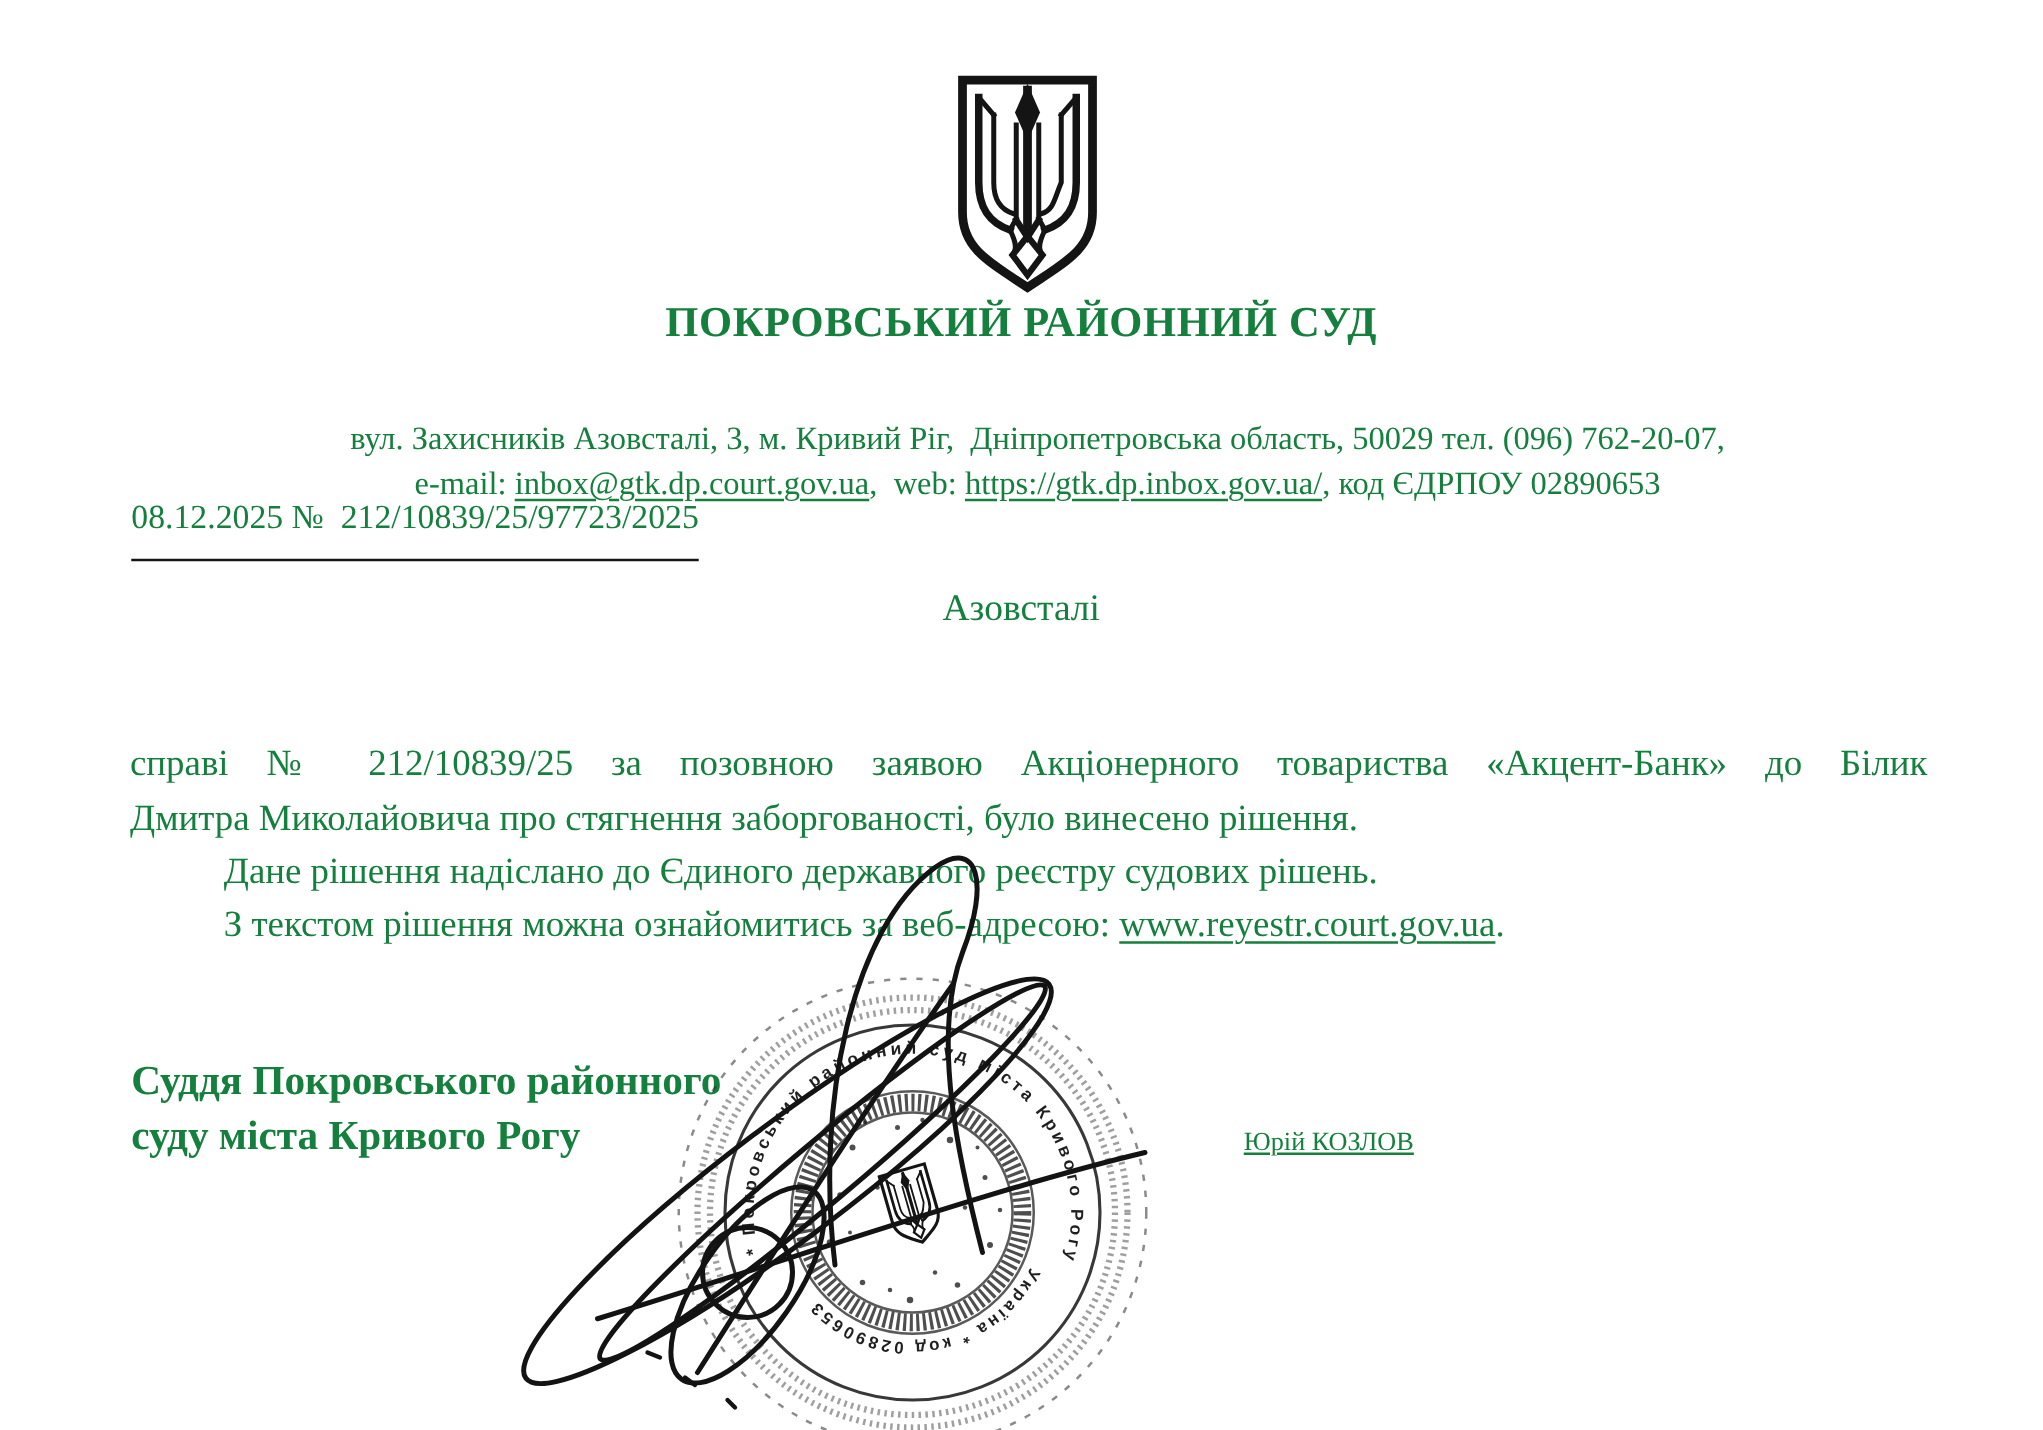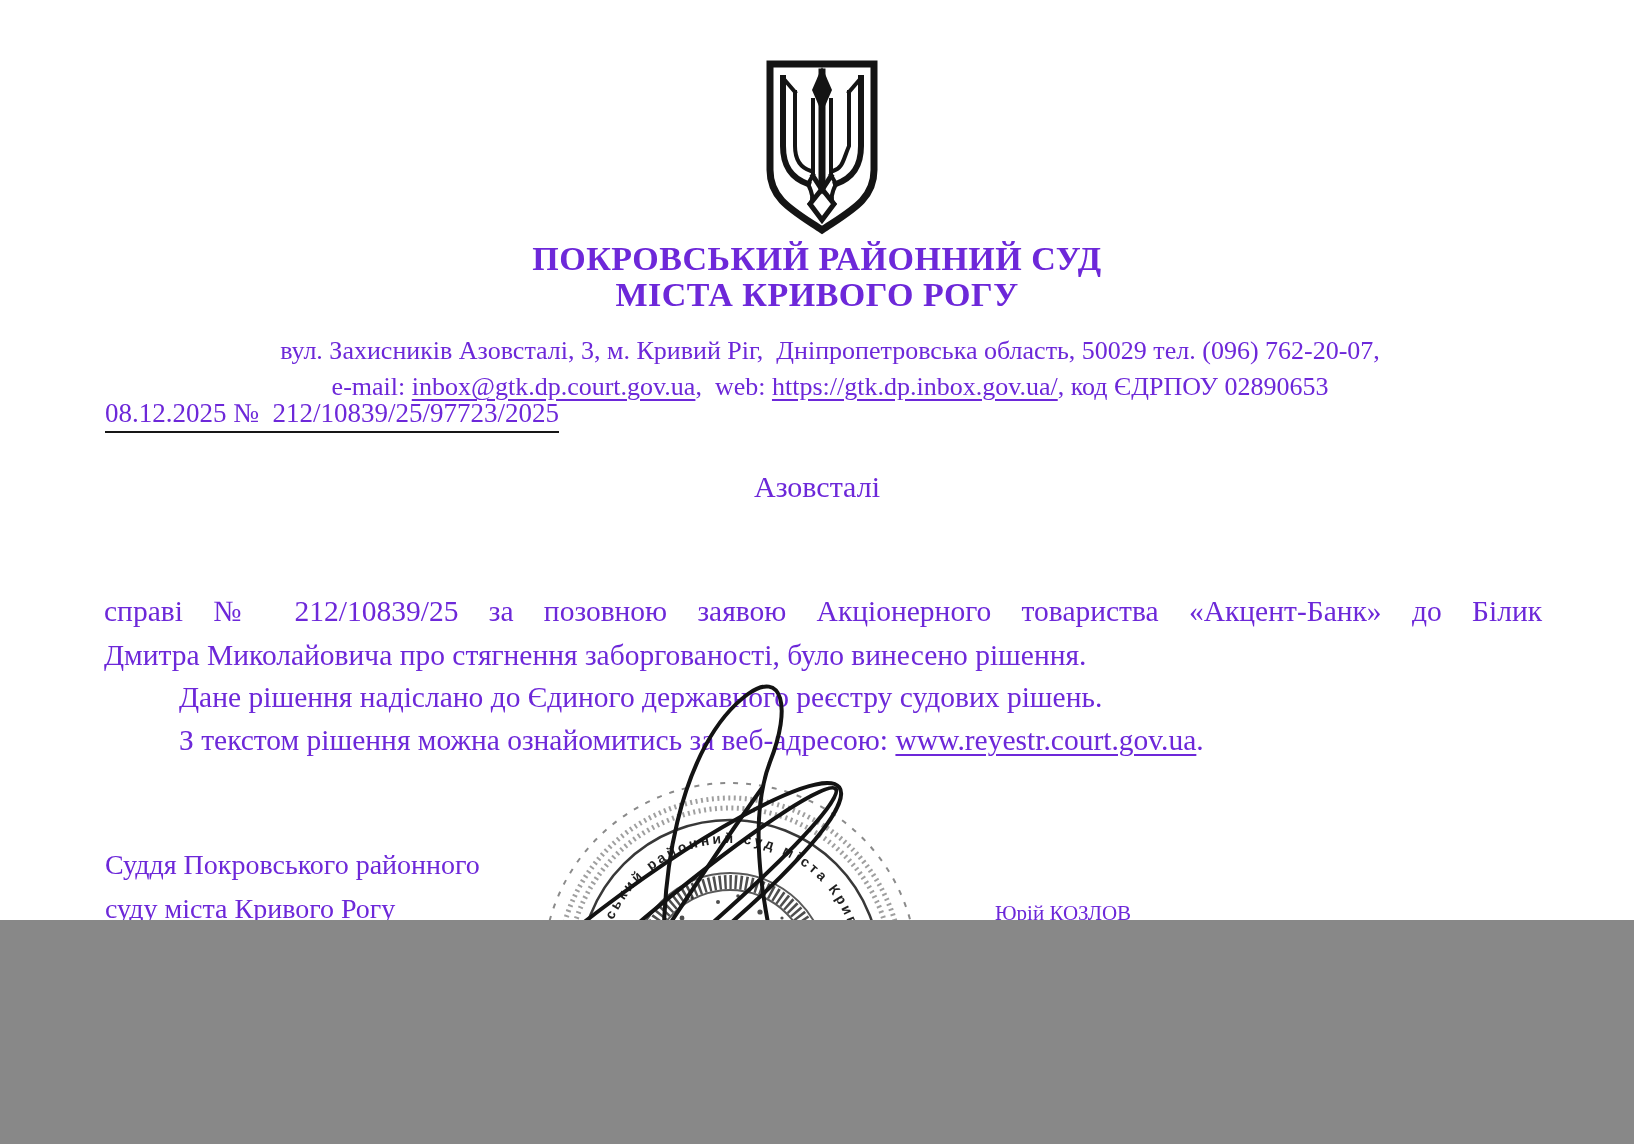--- a/index.html
+++ b/index.html
@@ -1,39 +1,39 @@
 <!DOCTYPE html>
 <html><head>
 <meta charset="utf-8">
 <style>
   html,body{margin:0;padding:0;background:#888;}
   .page{
     position:relative;
-    width:1634px;height:920px;
+    width:1634px;height:1144px;
     background:#ffffff;
     overflow:hidden;
     font-family:"Liberation Serif", serif;
-    color:#6d28d9;
+    color:#15803d;
   }
   .abs{position:absolute;}
   .center{left:0;width:1634px;text-align:center;}
   .hdr{font-weight:bold;font-size:34px;letter-spacing:.5px;}
   .addr{font-size:26px;white-space:pre;}
   .ulink{text-decoration:underline;text-decoration-thickness:2px;text-underline-offset:4px;}
-  .refline{font-size:27px;white-space:pre;border-bottom:2.5px solid #161616;padding-bottom:3px;margin-top:16px;}
+  .refline{font-size:27px;white-space:pre;border-bottom:2.5px solid #161616;padding-bottom:19px;margin-top:16px;}
   .title{font-size:30px;}
   .bodyline{
     left:104px;width:1438px;
     font-size:29.5px;
     line-height:43.5px;
     white-space:normal;
   }
   .just{text-align:justify;text-align-last:justify;}
   .indent{text-indent:75px;}
-  .sig{font-size:28px;line-height:44px;}
+  .sig{font-size:33px;line-height:44px;font-weight:bold;}
   .name{font-size:21px;text-decoration:underline;}
   svg{display:block;}
   .stampTxt{
     font-family:"Liberation Sans", sans-serif;
     font-weight:bold;
     fill:#1f1f1f;
   }
 </style>
 </head>
 <body>
@@ -54,21 +54,20 @@
       <path d="M93,34 V88 C87,102 87,110 77,113" stroke-width="4"></path>
       <path d="M105,20 L93,34" stroke-width="4"></path>
       <path d="M52,126 L57,117 M80,126 L75,117" stroke-width="4"></path>
       <path d="M57,118 L66,132 L75,118" stroke-width="5"></path>
       <path d="M66,131 L78,146 L66,162 L54,146 Z" stroke-width="5"></path>
       <path d="M52,126 C57,136 58,142 54,146 M80,126 C75,136 74,142 78,146" stroke-width="4"></path>
     </g>
   </svg>
 
   <div class="abs center hdr" style="top:240px;">ПОКРОВСЬКИЙ РАЙОННИЙ СУД</div>
-  <div class="abs center hdr" style="top:276px;">МІСТА КРИВОГО РОГУ</div>
 
   <div class="abs center addr" style="top:306px;">
     <span>вул. Захисників Азовсталі, 3, м. Кривий Ріг,  Дніпропетровська область, 50029 тел. (096) 762-20-07,</span>
   </div>
 
   <div class="abs center addr" style="top:342px;">
     <span>e-mail: </span><span class="ulink">inbox@gtk.dp.court.gov.ua</span><span>,  web: </span><span class="ulink">https://gtk.dp.inbox.gov.ua/</span><span>, код ЄДРПОУ 02890653</span>
   </div>
 
   <div class="abs" style="left:105px;top:398px;">

